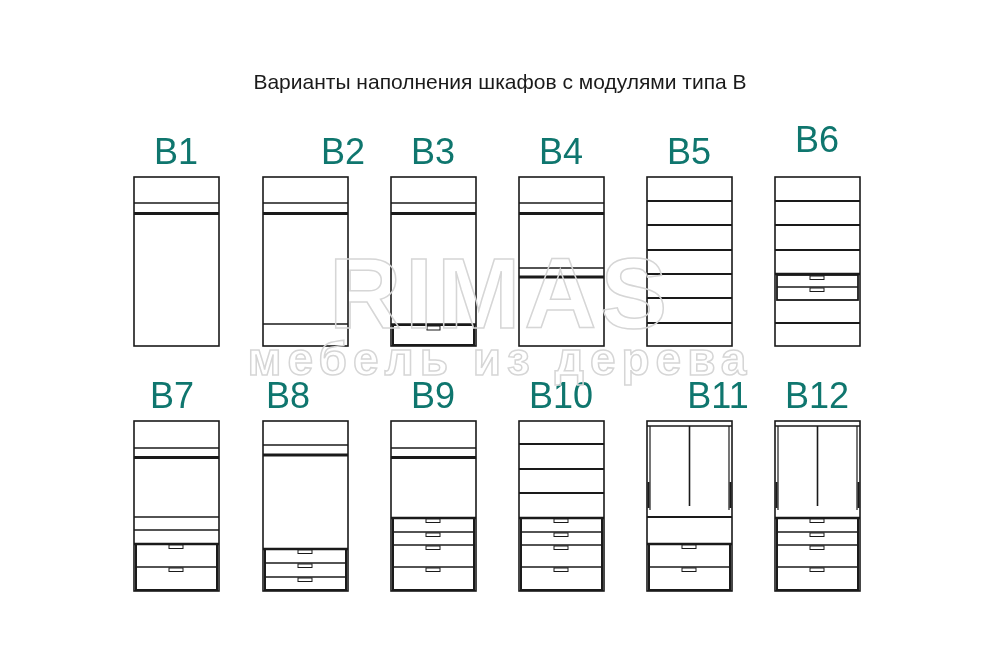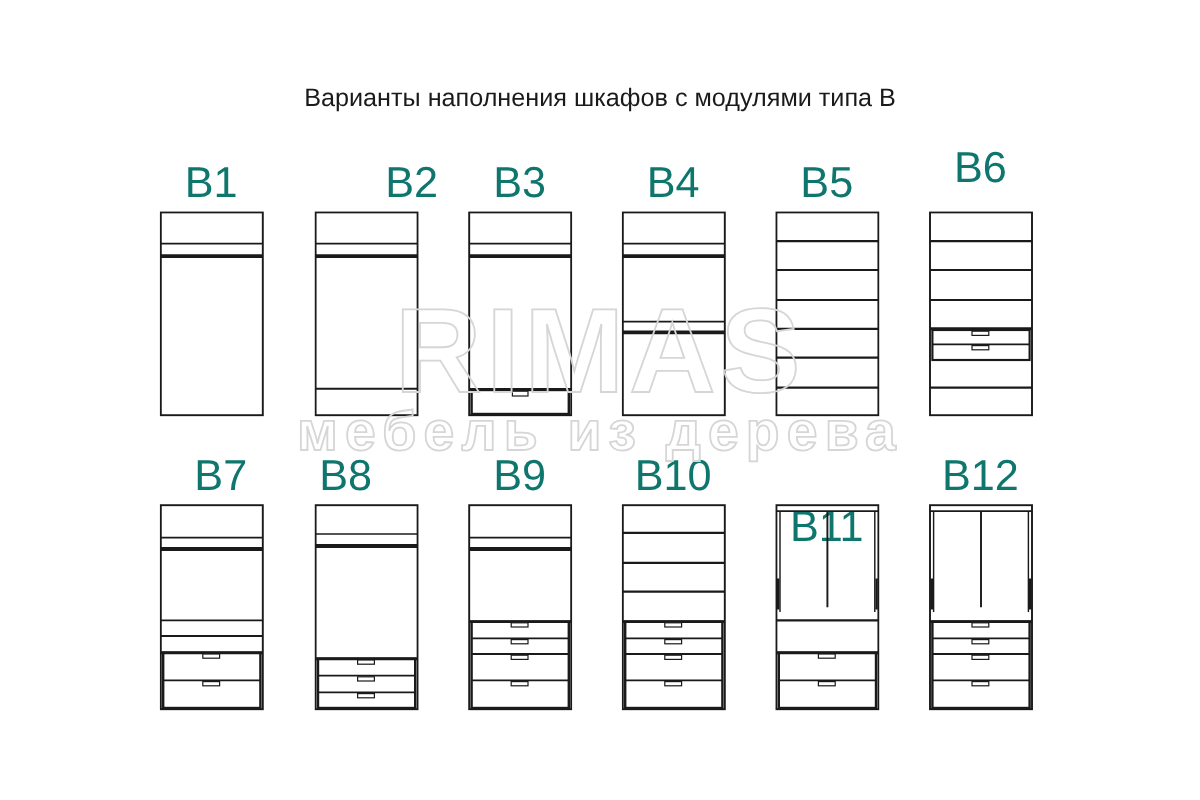--- a/index.html
+++ b/index.html
@@ -15,25 +15,25 @@
 <body>
 
 <div class="title">Варианты наполнения шкафов с модулями типа В</div>
 
 <div class="label" style="left:116px;top:134px;">B1</div>
 <div class="label" style="left:245px;top:134px;text-align:right;">B2</div>
 <div class="label" style="left:373px;top:134px;">B3</div>
 <div class="label" style="left:501px;top:134px;">B4</div>
 <div class="label" style="left:629px;top:134px;">B5</div>
 <div class="label" style="left:757px;top:122px;">B6</div>
-<div class="label" style="left:124px;top:378px;">B7</div>
+<div class="label" style="left:112px;top:378px;">B7</div>
 <div class="label" style="left:228px;top:378px;">B8</div>
 <div class="label" style="left:373px;top:378px;">B9</div>
 <div class="label" style="left:501px;top:378px;">B10</div>
-<div class="label" style="left:629px;top:378px;margin-top:43px;">B11</div>
+<div class="label" style="left:658px;top:378px;">B11</div>
 <div class="label" style="left:757px;top:378px;">B12</div>
 
 <svg class="cab" style="left:133px;top:176px" width="87" height="172" viewBox="0 0 87 172">
   <rect x="1" y="1" width="85" height="169" fill="none" stroke="#1a1a1a" stroke-width="1.6"></rect>
   <line x1="1" y1="27" x2="86" y2="27" stroke="#1a1a1a" stroke-width="1.4"></line>
   <line x1="1" y1="37.5" x2="86" y2="37.5" stroke="#1a1a1a" stroke-width="3.2"></line>
 </svg>
 
 <svg class="cab" style="left:262px;top:176px" width="87" height="172" viewBox="0 0 87 172">
   <rect x="1" y="1" width="85" height="169" fill="none" stroke="#1a1a1a" stroke-width="1.6"></rect>

